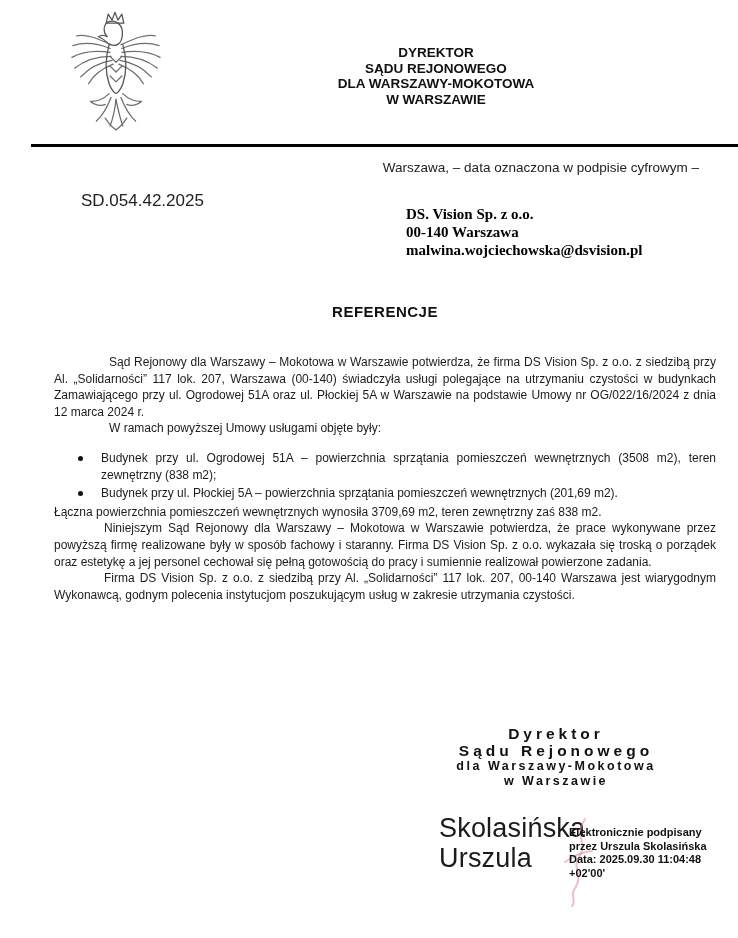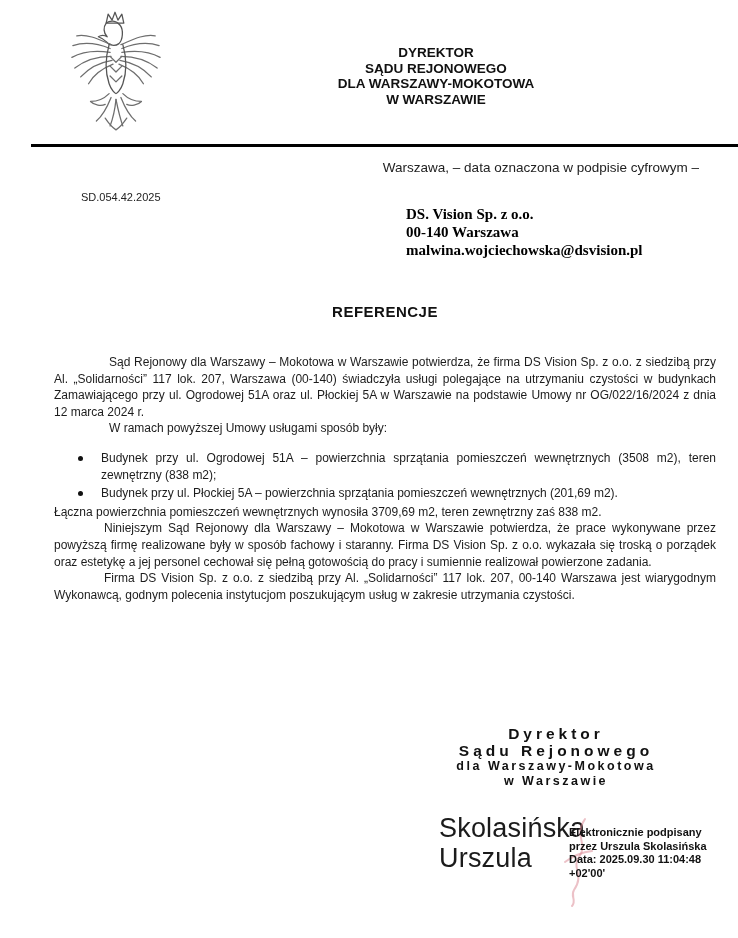--- a/index.html
+++ b/index.html
@@ -22,21 +22,21 @@
     color:#111;
   }
   .rule{
     position:absolute;left:15px;right:15px;top:144px;height:3px;background:#000;
   }
   
   .date-line{
     position:absolute;top:160px;right:55px;font-size:13.5px;color:#222;
   }
   .ref-number{
-    position:absolute;top:191px;left:65px;font-size:11px;color:#222;
+    position:absolute;top:191px;left:65px;font-size:17px;color:#222;
   }
   .recipient{
     position:absolute;top:205px;left:390px;
     font-family:"Liberation Serif", serif;font-weight:bold;
     font-size:15px;line-height:18px;color:#000;
   }
   
   .doc-title{
     position:absolute;top:303px;left:0;width:738px;text-align:center;
     font-weight:bold;font-size:15px;letter-spacing:0.5px;color:#111;
@@ -132,21 +132,21 @@
   <div class="recipient">
     <div>DS. Vision Sp. z o.o.</div>
     <div>00-140 Warszawa</div>
     <div>malwina.wojciechowska@dsvision.pl</div>
   </div>
 
   <div class="doc-title">REFERENCJE</div>
 
   <div class="body-block">
     <p class="p-indent">Sąd Rejonowy dla Warszawy – Mokotowa w Warszawie potwierdza, że firma DS Vision Sp. z o.o. z siedzibą przy Al. „Solidarności” 117 lok. 207, Warszawa (00-140) świadczyła usługi polegające na utrzymaniu czystości w budynkach Zamawiającego przy ul. Ogrodowej 51A oraz ul. Płockiej 5A w Warszawie na podstawie Umowy nr OG/022/16/2024 z dnia 12 marca 2024 r.</p>
-    <p class="p-indent p2">W ramach powyższej Umowy usługami sposób były:</p>
+    <p class="p-indent p2">W ramach powyższej Umowy usługami objęte były:</p>
     <ul>
       <li><span class="bullet"></span><span>Budynek przy ul. Ogrodowej 51A – powierzchnia sprzątania pomieszczeń wewnętrznych (3508 m2), teren zewnętrzny (838 m2);</span></li>
       <li><span class="bullet"></span><span>Budynek przy ul. Płockiej 5A – powierzchnia sprzątania pomieszczeń wewnętrznych (201,69 m2).</span></li>
     </ul>
     <p class="p3">Łączna powierzchnia pomieszczeń wewnętrznych wynosiła 3709,69 m2, teren zewnętrzny zaś 838 m2.</p>
     <p class="p4">Niniejszym Sąd Rejonowy dla Warszawy – Mokotowa w Warszawie potwierdza, że prace wykonywane przez powyższą firmę realizowane były w sposób fachowy i staranny. Firma DS Vision Sp. z o.o. wykazała się troską o porządek oraz estetykę a jej personel cechował się pełną gotowością do pracy i sumiennie realizował powierzone zadania.</p>
     <p class="p5">Firma DS Vision Sp. z o.o. z siedzibą przy Al. „Solidarności” 117 lok. 207, 00-140 Warszawa jest wiarygodnym Wykonawcą, godnym polecenia instytucjom poszukującym usług w zakresie utrzymania czystości.</p>
   </div>
 
   <div class="sig-title">

